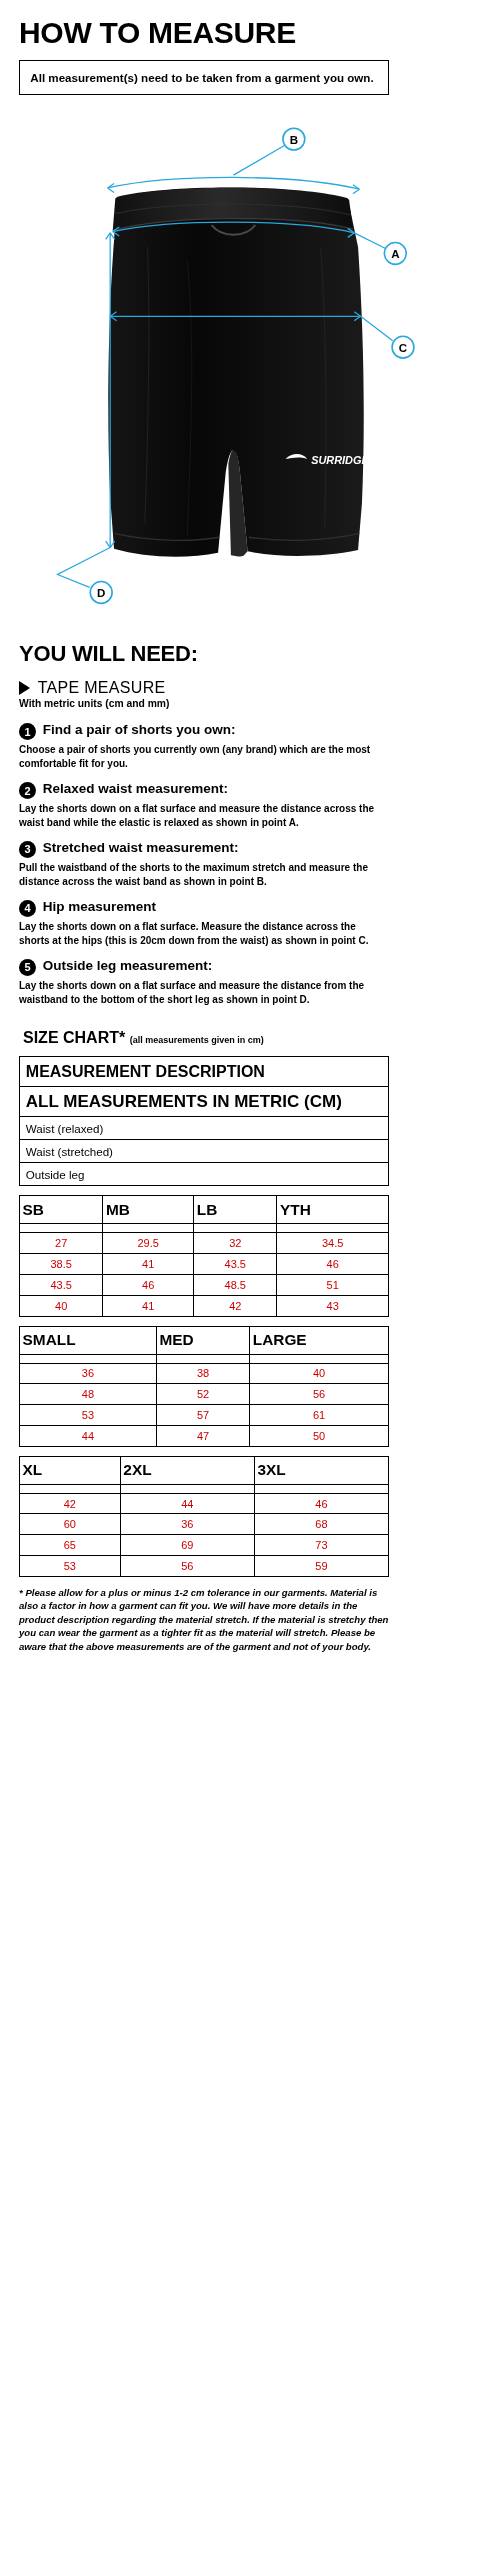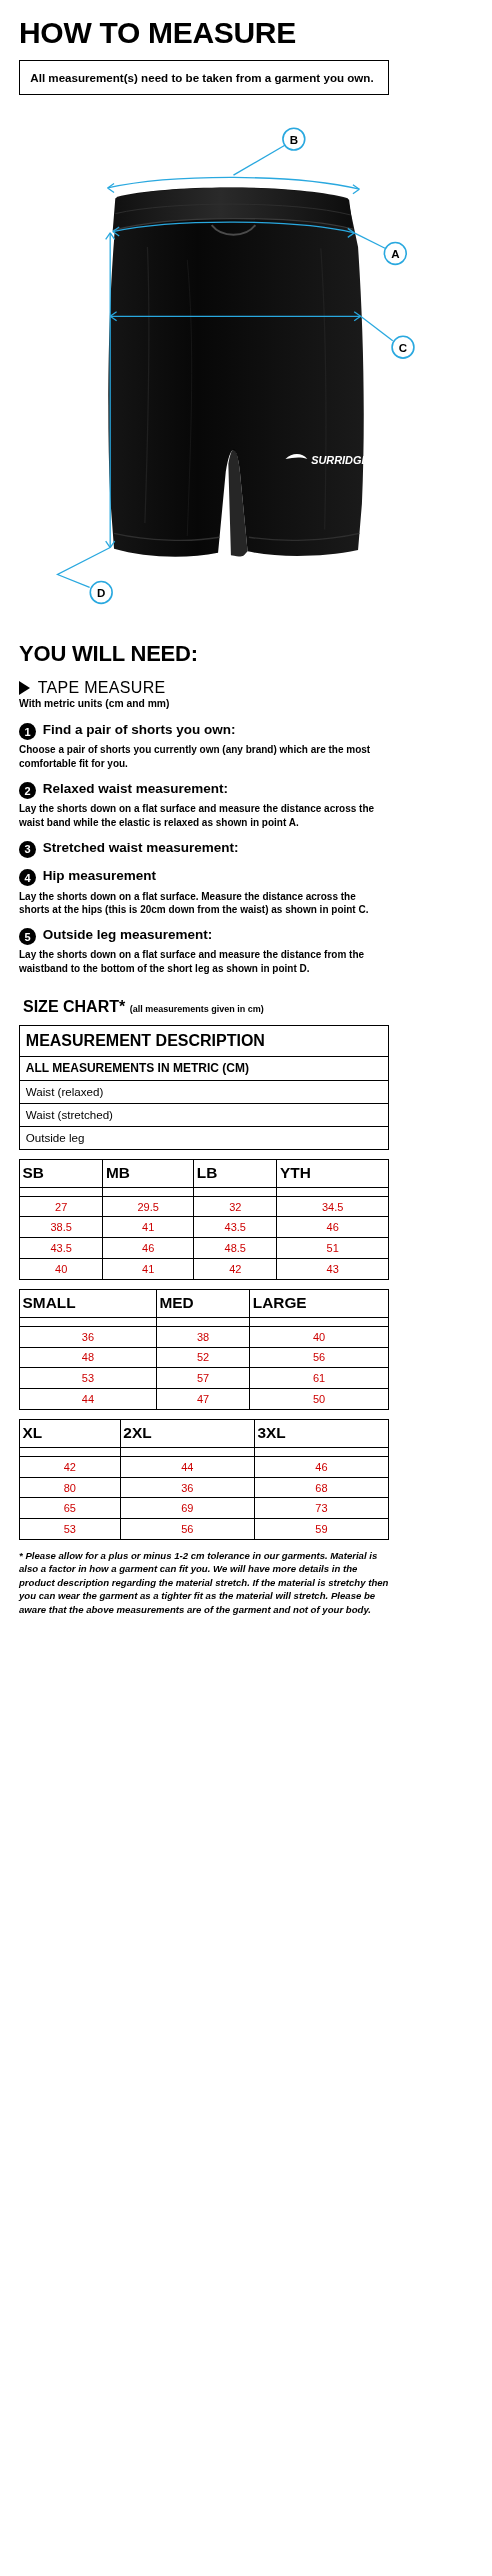--- a/index.html
+++ b/index.html
@@ -128,21 +128,21 @@
     text-align: left;
     font-size: 11px;
   }
 
   .desc-table th.big {
     font-size: 16px;
     font-weight: bold;
     padding: 5.8px 5.8px;
   }
   .desc-table td.caps {
-    font-size: 12px;
+    font-size: 17px;
     font-weight: bold;
   }
   .desc-table td.row-label {
     font-size: 11.6px;
     font-weight: normal;
   }
 
   .size-table th {
     font-size: 15.4px;
     font-weight: bold;
@@ -298,20 +298,21 @@
       <span class="step-title">Relaxed waist measurement:</span>
     </div>
     <div class="step-body">Lay the shorts down on a flat surface and measure the distance across the waist band while the elastic is relaxed as shown in point A.</div>
   </div>
 
   <div class="step">
     <div class="step-head">
       <span class="badge">3</span>
       <span class="step-title">Stretched waist measurement:</span>
     </div>
+    <div class="step-body">Pull the waistband of the shorts to the maximum stretch and measure the distance across the waist band as shown in point B.</div>
   </div>
 
   <div class="step">
     <div class="step-head">
       <span class="badge">4</span>
       <span class="step-title">Hip measurement</span>
     </div>
     <div class="step-body">Lay the shorts down on a flat surface. Measure the distance across the shorts at the hips (this is 20cm down from the waist) as shown in point C.</div>
   </div>
 
@@ -441,21 +442,21 @@
         <td></td>
         <td></td>
         <td></td>
       </tr>
       <tr>
         <td>42</td>
         <td>44</td>
         <td>46</td>
       </tr>
       <tr>
-        <td>80</td>
+        <td>60</td>
         <td>36</td>
         <td>68</td>
       </tr>
       <tr>
         <td>65</td>
         <td>69</td>
         <td>73</td>
       </tr>
       <tr>
         <td>53</td>

